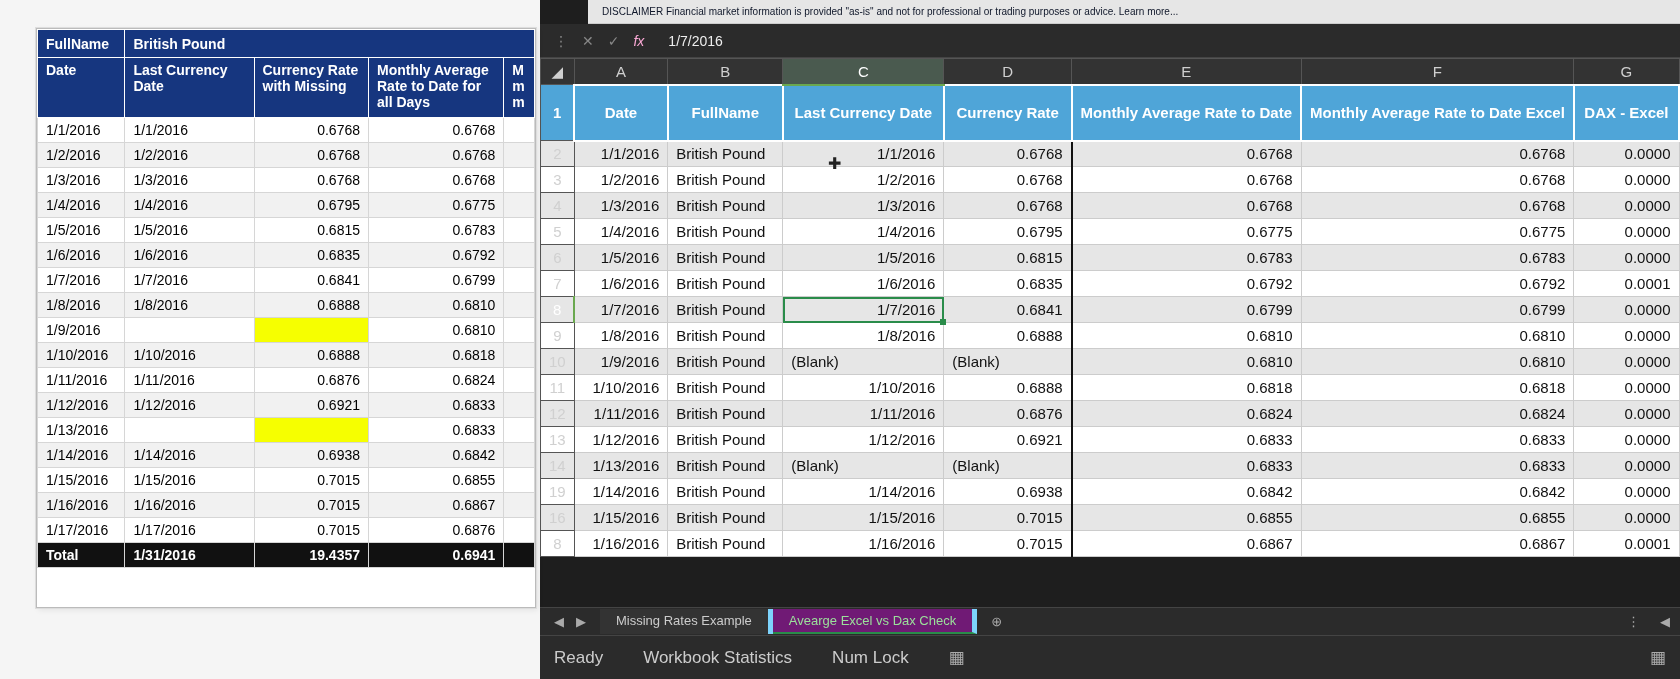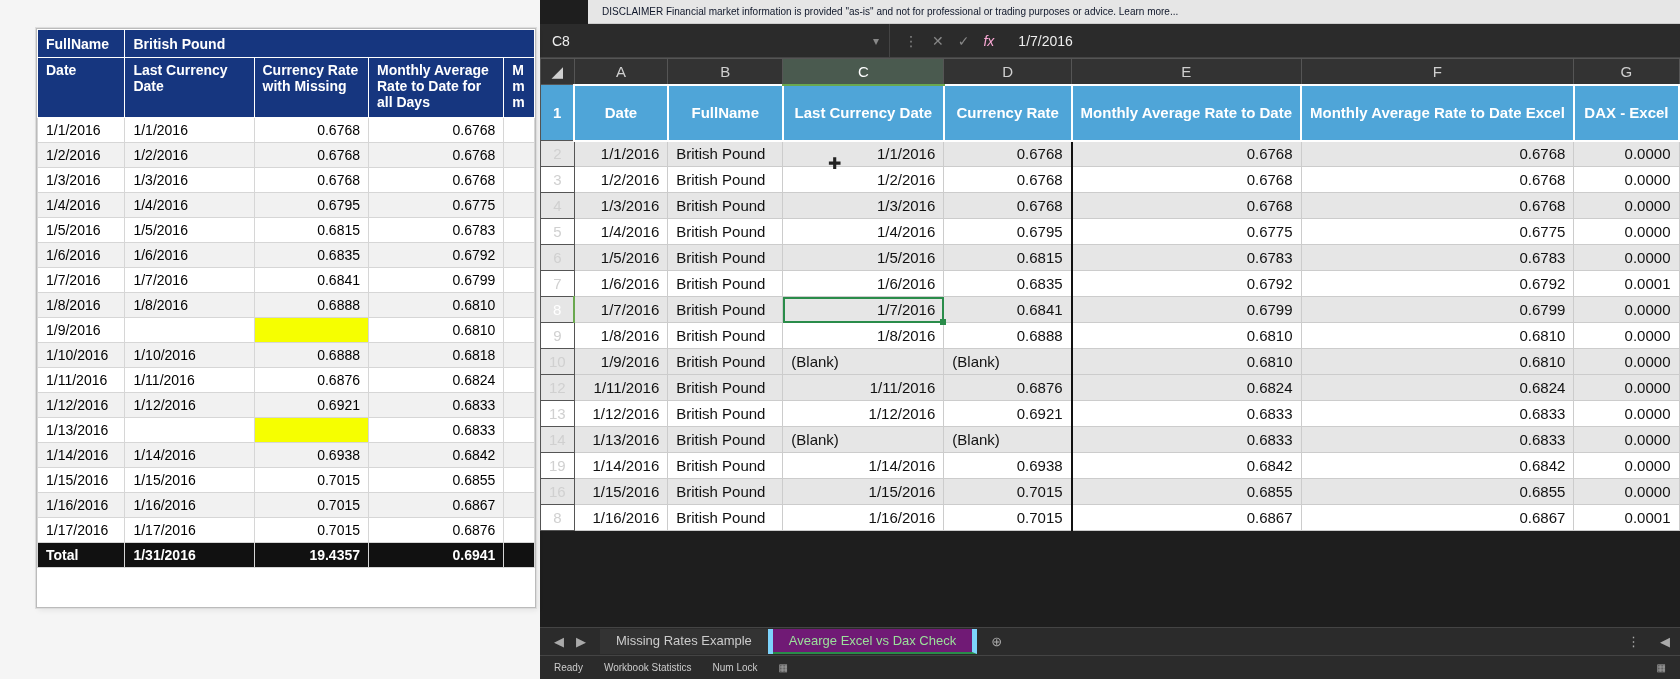--- a/index.html
+++ b/index.html
@@ -165,26 +165,26 @@
   .sheetbar .tab.active {
     background: #701a75;
     color: #9be09b;
     border-bottom: 2px solid #2a8c4a;
   }
   .sheetbar .add { padding: 0 14px; color:#aaa; }
 
   
   .statusbar {
     background: #2b2b2b;
-    height: 24px;
+    height: 44px;
     display: flex;
     align-items: center;
-    gap: 21px;
+    gap: 40px;
     padding: 0 14px;
-    font-size: 10px;
+    font-size: 17px;
     color: #ccc;
     border-top: 1px solid #444;
   }
 
   
   .leftpane {
     position: absolute;
     top: 28px; left: 36px;
     width: 500px;
     height: 580px;
@@ -237,21 +237,20 @@
   }
 </style>
 </head>
 <body>
 
 <div class="excel">
 
   <div class="disclaimer">DISCLAIMER   Financial market information is provided "as-is" and not for professional or trading purposes or advice. Learn more...</div>
 
   <div class="formula-row">
-    <div class="name-box">C8</div>
     <div class="fx-icons">
       <span>⋮</span>
       <span>✕</span>
       <span>✓</span>
       <span class="fx">fx</span>
     </div>
     <div class="formula-input">1/7/2016</div>
   </div>
 
   <div class="grid-wrap">
@@ -362,20 +361,30 @@
           <tr class="datarow alt">
             <td class="rowhead">10</td>
             <td class="date">1/9/2016</td>
             <td class="name">British Pound</td>
             <td class="name">(Blank)</td>
             <td class="name">(Blank)</td>
             <td class="num leftbar">0.6810</td>
             <td class="num">0.6810</td>
             <td class="num">0.0000</td>
           </tr>
+          <tr class="datarow">
+            <td class="rowhead">11</td>
+            <td class="date">1/10/2016</td>
+            <td class="name">British Pound</td>
+            <td class="date">1/10/2016</td>
+            <td class="num">0.6888</td>
+            <td class="num leftbar">0.6818</td>
+            <td class="num">0.6818</td>
+            <td class="num">0.0000</td>
+          </tr>
           <tr class="datarow alt">
             <td class="rowhead">12</td>
             <td class="date">1/11/2016</td>
             <td class="name">British Pound</td>
             <td class="date">1/11/2016</td>
             <td class="num">0.6876</td>
             <td class="num leftbar">0.6824</td>
             <td class="num">0.6824</td>
             <td class="num">0.0000</td>
           </tr>

